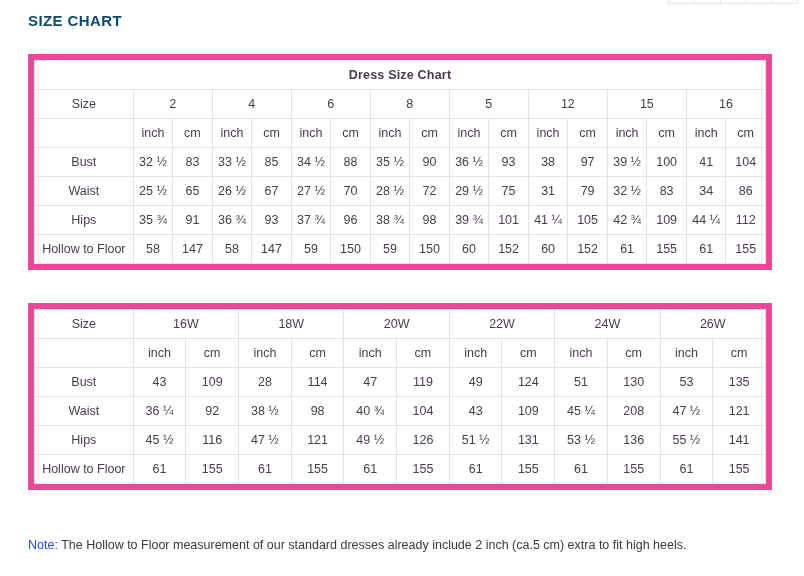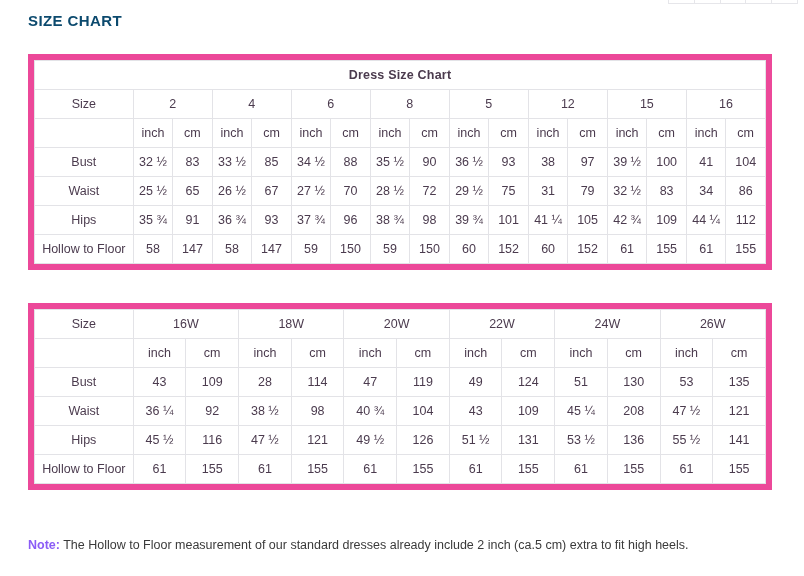--- a/index.html
+++ b/index.html
@@ -111,22 +111,21 @@
 
   .note {
     position: absolute;
     left: 28px;
     top: 538px;
     font-size: 12.5px;
     color: #3a3a3a;
     white-space: nowrap;
   }
   .note .note-label {
-    color: #8b5cf6;
-    font-weight: bold;
+    color: #1d4ed8;
   }
 </style>
 </head>
 <body>
 
 <div class="top-fragment">
   <i></i>
   <i></i>
   <i></i>
   <i></i>

